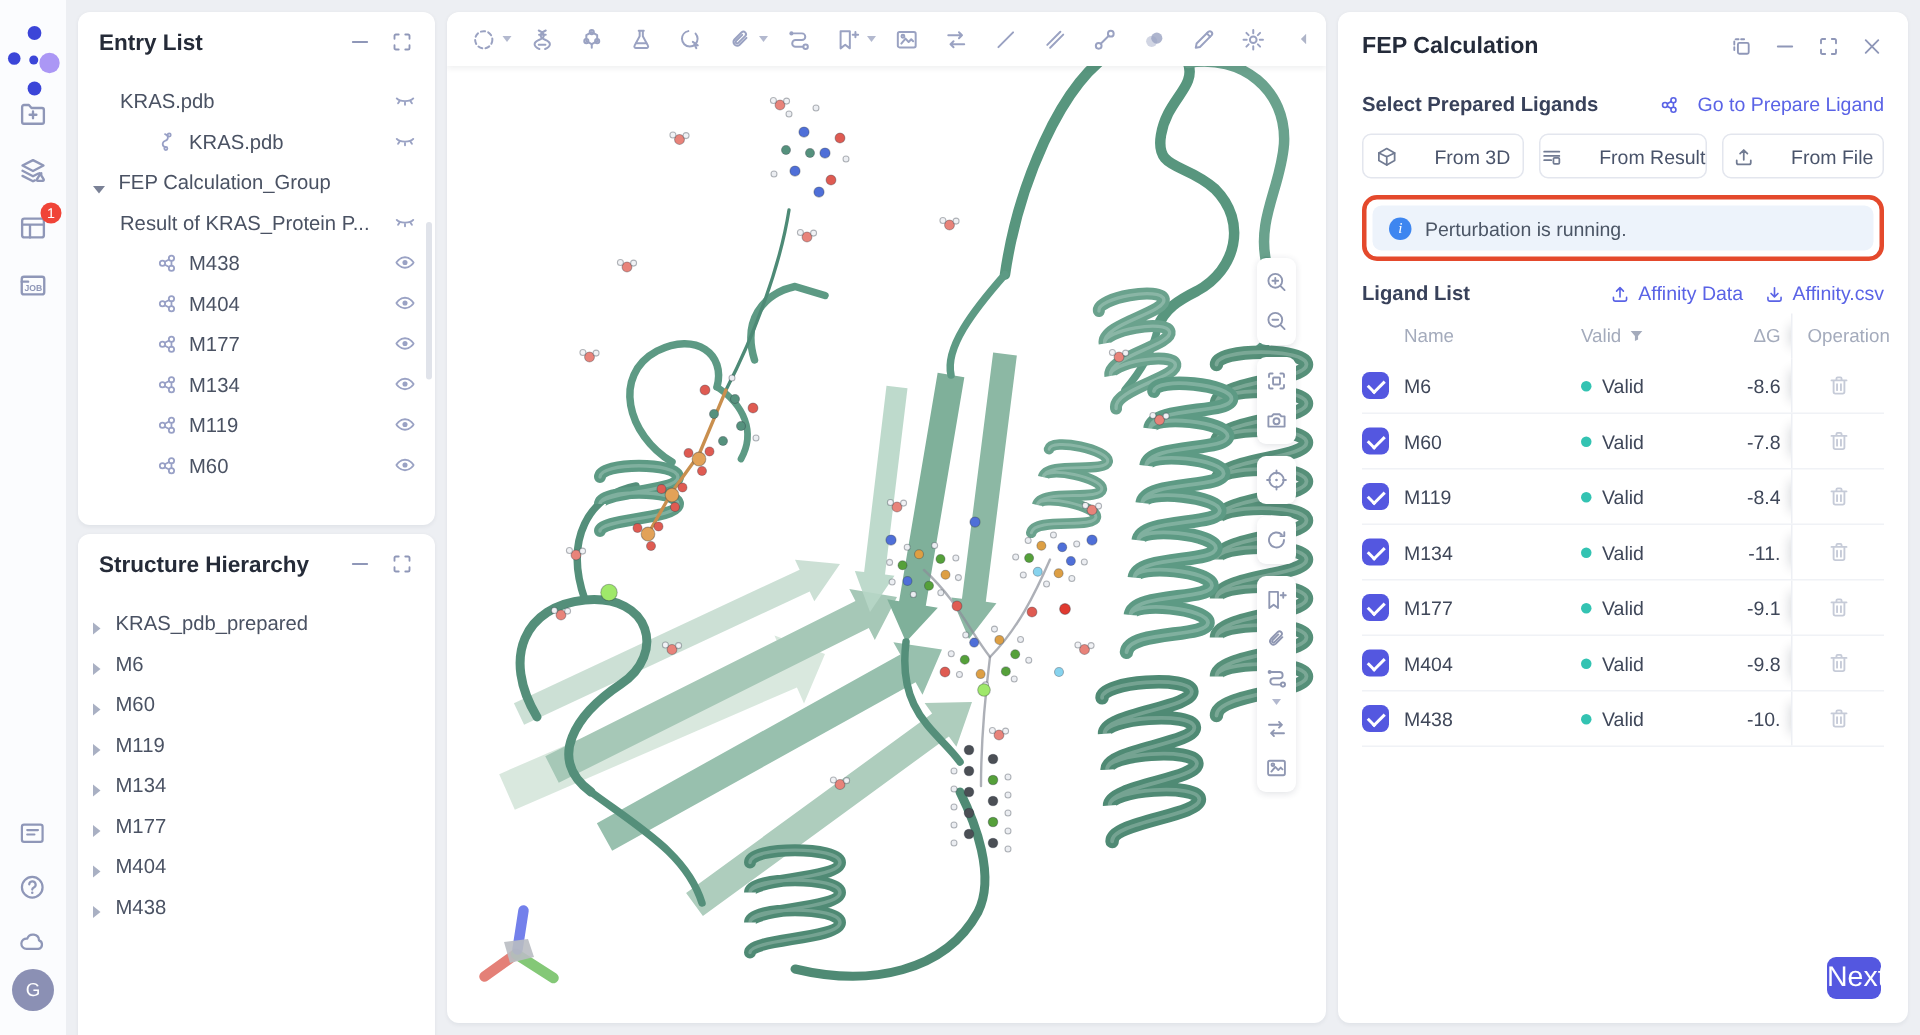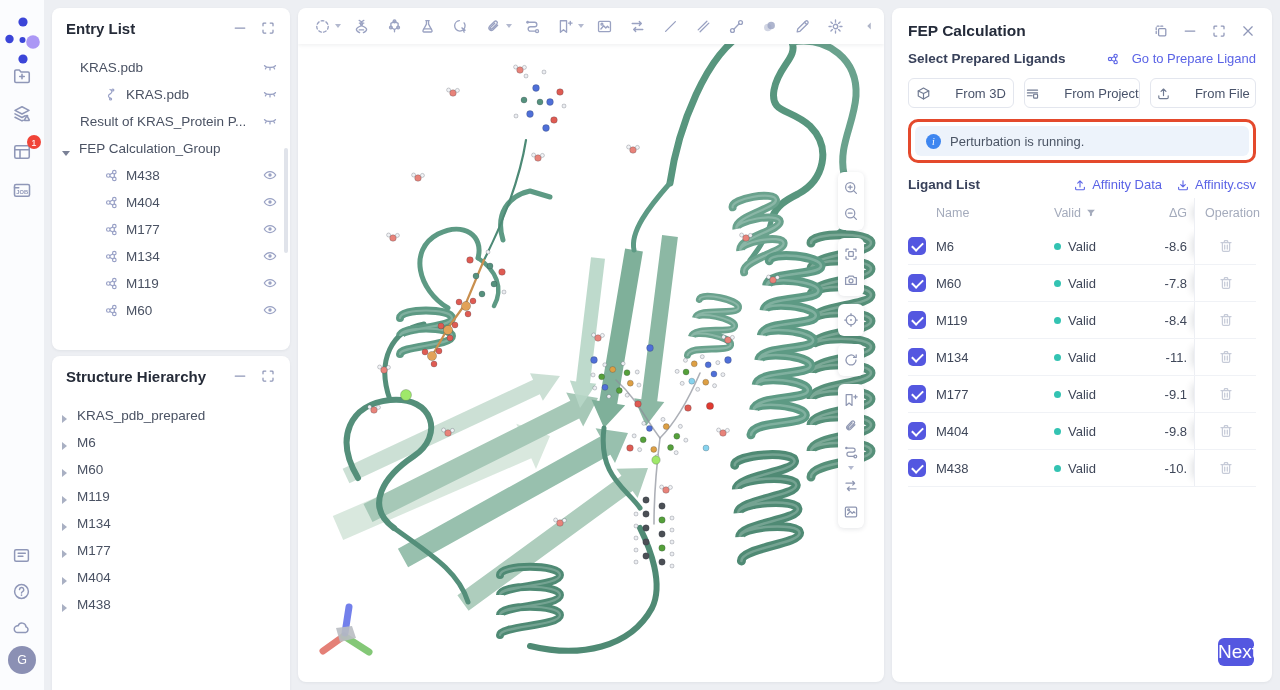--- a/index.html
+++ b/index.html
@@ -44,21 +44,21 @@
   .vcard{background:#fff;border-radius:6px;box-shadow:0 1px 5px rgba(25,32,56,.12);display:flex;flex-direction:column;align-items:center;padding:3px 0}
   .vr{width:26px;height:26px;color:#8f97b2;cursor:pointer;display:flex;align-items:center;justify-content:center}
   .vr-caret{width:0;height:0;border-left:3.5px solid transparent;border-right:3.5px solid transparent;border-top:4px solid #b3b9cf;margin:1px 0 3px;cursor:pointer}
   #molecule{position:absolute;inset:0;z-index:1}
   #gizmo{position:absolute;left:16px;bottom:20px;z-index:2}
 
   
   #fep{left:892px;top:8px;width:380px;height:674px;padding:14px 16px}
   .fep-head{display:flex;align-items:center;gap:13px}
   .fep-title{flex:1;font-size:15.5px;font-weight:700;color:#242b3a}
-  .sub-row{display:flex;align-items:center;margin-top:11px}
+  .sub-row{display:flex;align-items:center;margin-top:22px}
   .sub-label{flex:1;font-size:13.5px;font-weight:700;color:#38415a}
   .goto{display:flex;align-items:center;gap:12px;font-size:13px;color:var(--link);cursor:pointer}
   .goto .icon{color:var(--link);width:14px;height:14px}
   .src-btns{display:flex;gap:10px;margin-top:12px}
   .src-btn{flex:1;height:30px;border:1px solid #e3e6ee;border-radius:6px;background:#fff;display:flex;align-items:center;justify-content:center;gap:24px;font-size:13px;color:#49536a;cursor:pointer;white-space:nowrap}
   .src-btn .icon{width:15px;height:15px;color:#717b92}
   .alert-wrap{position:relative;margin-top:11px;border:3px solid var(--annot);border-radius:10px;padding:4px}
   .alert{background:var(--alertbg);border-radius:6px;height:30px;display:flex;align-items:center;gap:9px;padding:0 11px;font-size:13px;color:#4b5565}
   .info-dot{width:15px;height:15px;border-radius:50%;background:var(--alertico);color:#fff;font-size:10px;font-style:italic;font-family:"Liberation Serif",serif;display:flex;align-items:center;justify-content:center;flex:0 0 auto}
   .ll-row{display:flex;align-items:center;margin-top:14px;gap:14px}
@@ -198,32 +198,32 @@
         </span>
         <span class="label">KRAS.pdb</span>
         <span class="icon eye">
           <svg viewBox="0 0 16 16">
             <path d="M2.5 6.6C4.4 9 11.6 9 13.5 6.6"></path>
             <path d="M4.3 8.5l-.9 1.4M8 9.3v1.6M11.7 8.5l.9 1.4"></path>
           </svg>
         </span>
       </div>
       <div class="tree-row">
+        <span class="caret-d"></span>
+        <span class="label">FEP Calculation_Group</span>
+      </div>
+      <div class="tree-row">
         <span style="width:18px"></span>
         <span class="label">Result of KRAS_Protein P...</span>
         <span class="icon eye">
           <svg viewBox="0 0 16 16">
             <path d="M2.5 6.6C4.4 9 11.6 9 13.5 6.6"></path>
             <path d="M4.3 8.5l-.9 1.4M8 9.3v1.6M11.7 8.5l.9 1.4"></path>
           </svg>
         </span>
-      </div>
-      <div class="tree-row">
-        <span class="caret-d"></span>
-        <span class="label">FEP Calculation_Group</span>
       </div>
       <div class="tree-row">
         <span style="width:42px"></span>
         <span class="icon tree-ico">
           <svg viewBox="0 0 16 16">
             <circle cx="4.6" cy="8" r="1.9"></circle>
             <circle cx="11" cy="4.4" r="1.9"></circle>
             <circle cx="11" cy="11.6" r="1.9"></circle>
             <path d="M6.3 7 9.3 5.3M6.3 9 9.3 10.7M11 6.3v3.4"></path>
           </svg>
@@ -835,21 +835,21 @@
         </span>
         <span>From 3D</span>
    </button>
       <button class="src-btn">
      <span class="icon " style="width:15px;height:15px">
           <svg viewBox="0 0 16 16">
             <path d="M2.6 4.4h10.8M2.6 7.4h10.8M2.6 10.4h5"></path>
             <rect x="9.2" y="8.8" width="4.2" height="4.2" rx=".8"></rect>
           </svg>
         </span>
-        <span>From Project</span>
+        <span>From Result</span>
    </button>
       <button class="src-btn">
      <span class="icon " style="width:15px;height:15px">
           <svg viewBox="0 0 16 16">
             <path d="M8 10.2V3.4M5.4 5.8 8 3.2l2.6 2.6M3 10.6v1.6A1.2 1.2 0 0 0 4.2 13.4h7.6A1.2 1.2 0 0 0 13 12.2v-1.6"></path>
           </svg>
         </span>
         <span>From File</span>
    </button>
     </div>

